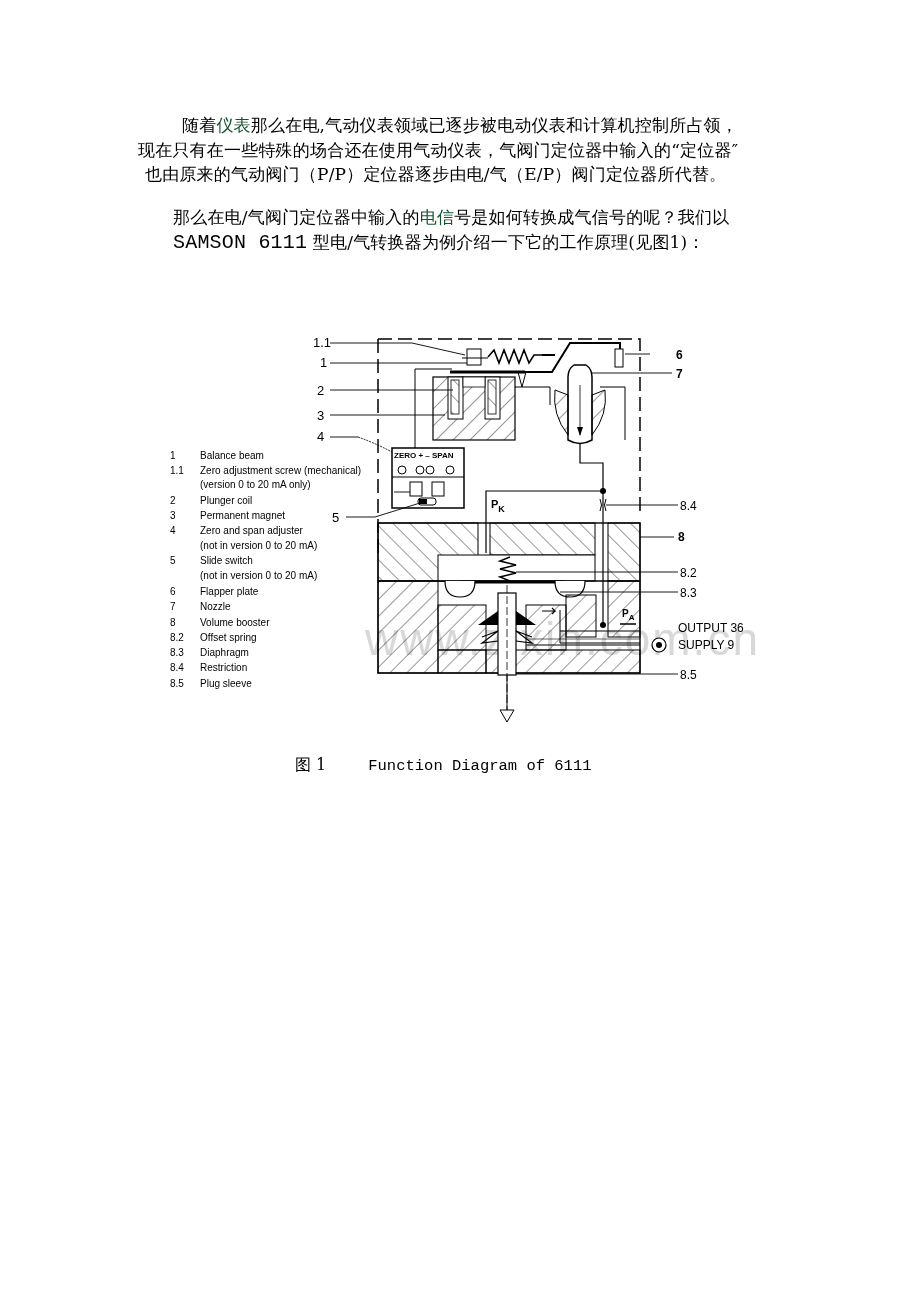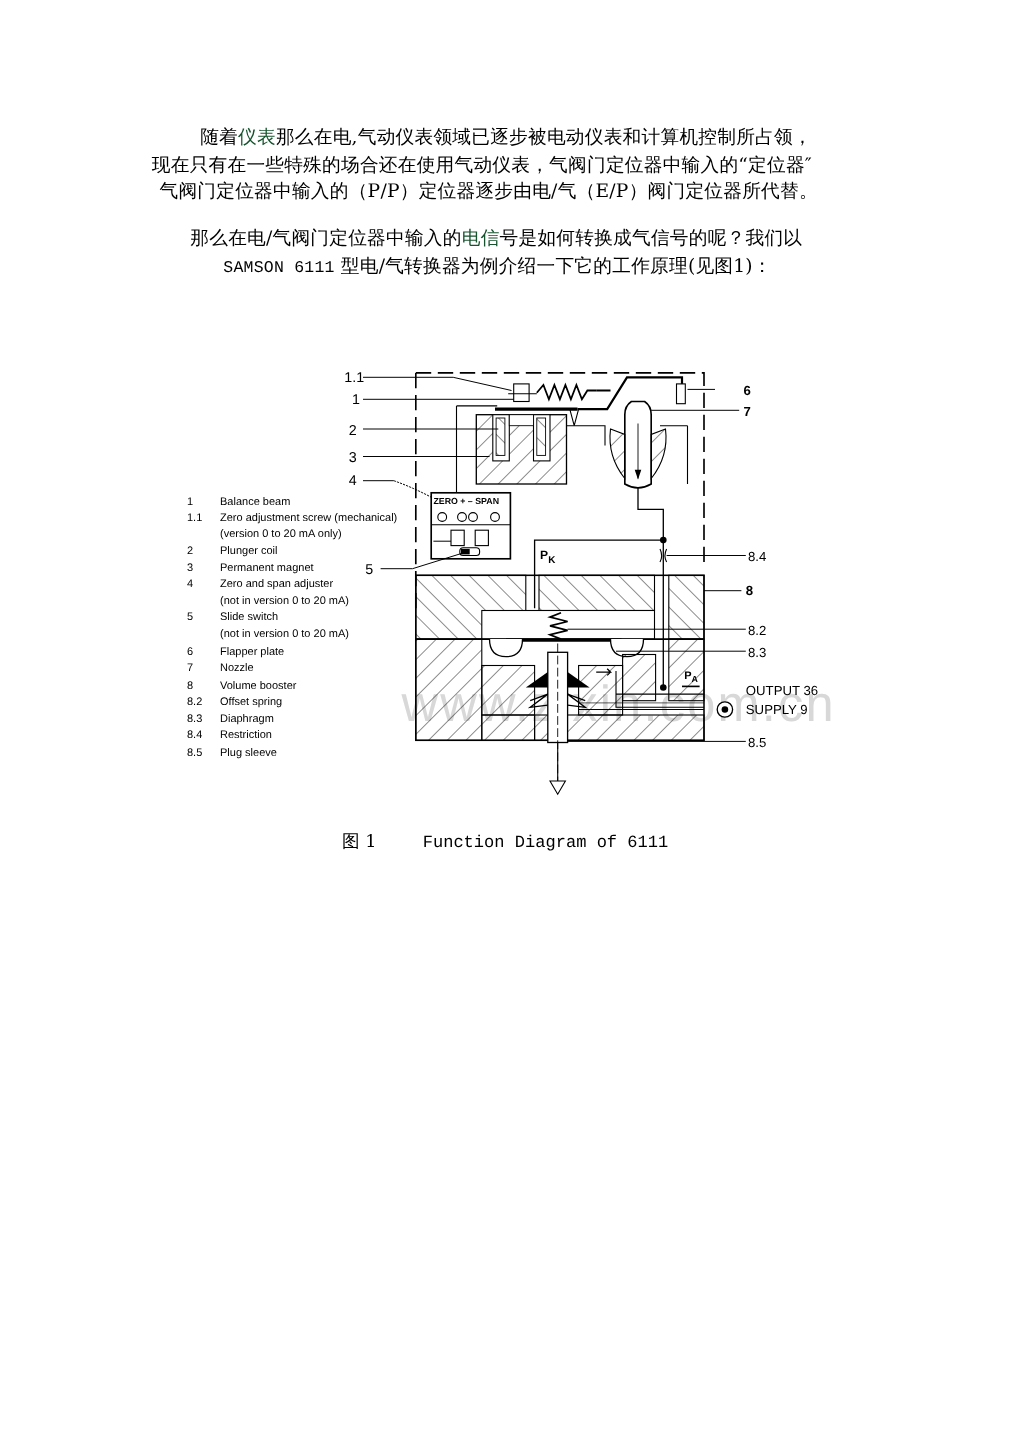--- a/index.html
+++ b/index.html
@@ -1,39 +1,39 @@
 <!DOCTYPE html>
 <html><head>
 <meta charset="utf-8">
 <style>
   html, body { margin: 0; padding: 0; background: #ffffff; }
   body { width: 920px; height: 1302px; position: relative; overflow: hidden;
          font-family: "DejaVu Serif", "Liberation Serif", serif; color: #000; }
   .para { position: absolute; font-size: 17px; line-height: 26px; white-space: nowrap; letter-spacing: 0.2px; }
   .link { color: #14532d; }
-  .mono { font-family: "Liberation Mono", "DejaVu Sans Mono", monospace; font-size: 15px; margin-left: 30px; }
+  .mono { font-family: "Liberation Mono", "DejaVu Sans Mono", monospace; font-size: 20px; }
   #p1l1 { left: 182px; top: 112px; }
   #p1l2 { left: 138px; top: 137px; }
   #p1l3 { left: 145px; top: 161px; }
   #p2l1 { left: 173px; top: 204px; }
   #p2l2 { left: 173px; top: 229px; }
   .diagram { position: absolute; left: 160px; top: 325px; width: 600px; height: 400px; }
   .diagram svg { width: 600px; height: 400px; display: block; }
   .svgtext { font-family: "Liberation Sans", "DejaVu Sans", sans-serif; }
-  .caption { position: absolute; left: 311px; top: 755px; font-size: 16px; white-space: nowrap; text-align: center; }
+  .caption { position: absolute; left: 295px; top: 755px; font-size: 16px; white-space: nowrap; text-align: center; }
   .caption .fig { margin-right: 42px; }
   .caption .cap-en { font-family: "Liberation Mono", "DejaVu Sans Mono", monospace; font-size: 15.5px; }
   .watermark { font-family: "Liberation Sans", "DejaVu Sans", sans-serif; fill: #d8d8d8; }
 </style>
 </head>
 <body>
 
 <div class="para" id="p1l1"><span>随着</span><span class="link">仪表</span><span>那么在电,气动仪表领域已逐步被电动仪表和计算机控制所占领，</span></div>
 <div class="para" id="p1l2">现在只有在一些特殊的场合还在使用气动仪表，气阀门定位器中输入的“定位器″</div>
-<div class="para" id="p1l3">气阀门定位器中输入的（P/P）定位器逐步由电/气（E/P）阀门定位器所代替。</div>
+<div class="para" id="p1l3">也由原来的气动阀门（P/P）定位器逐步由电/气（E/P）阀门定位器所代替。</div>
 
 <div class="para" id="p2l1"><span>那么在电/气阀门定位器中输入的</span><span class="link">电信</span><span>号是如何转换成气信号的呢？我们以</span></div>
 <div class="para" id="p2l2"><span class="mono">SAMSON 6111</span><span> 型电/气转换器为例介绍一下它的工作原理(见图1)：</span></div>
 
 <div class="diagram">
 <svg viewBox="0 0 600 400" xmlns="http://www.w3.org/2000/svg">
   <defs>
     <pattern id="hatchA" patternUnits="userSpaceOnUse" width="12" height="12" patternTransform="rotate(45)">
       <line x1="0" y1="0" x2="0" y2="12" stroke="#000" stroke-width="0.8"></line>
     </pattern>

